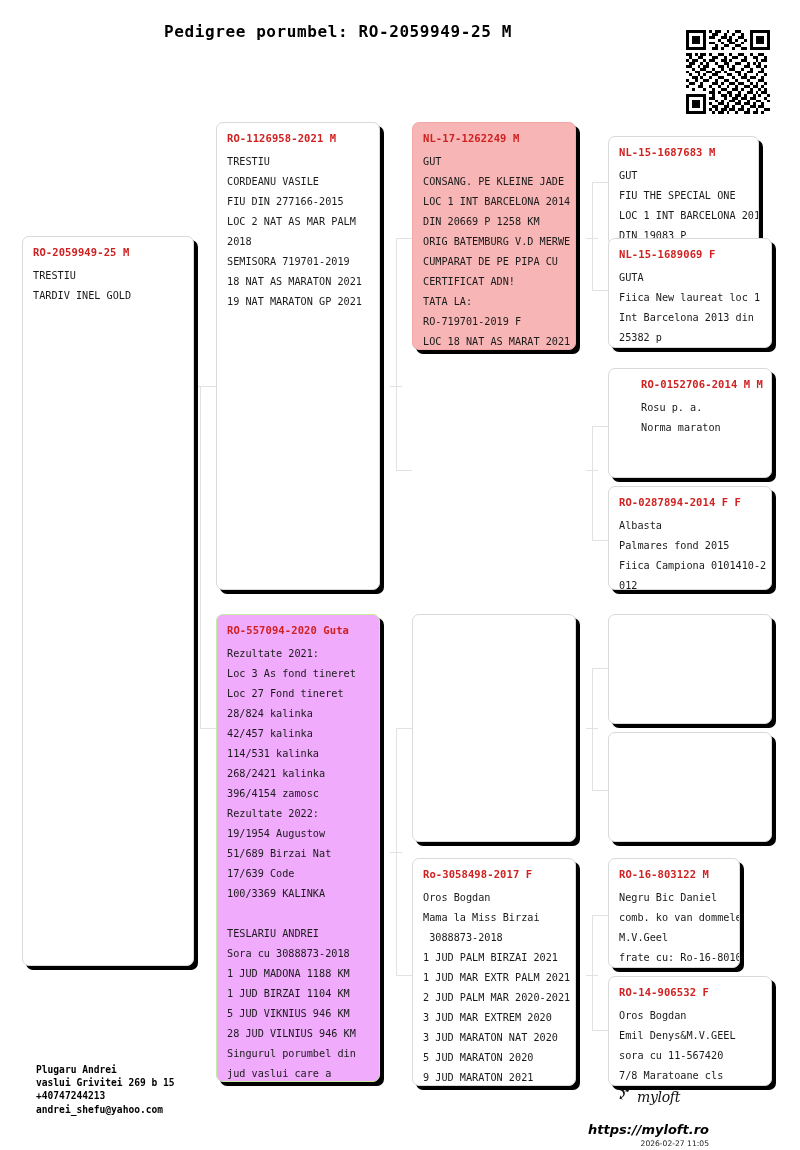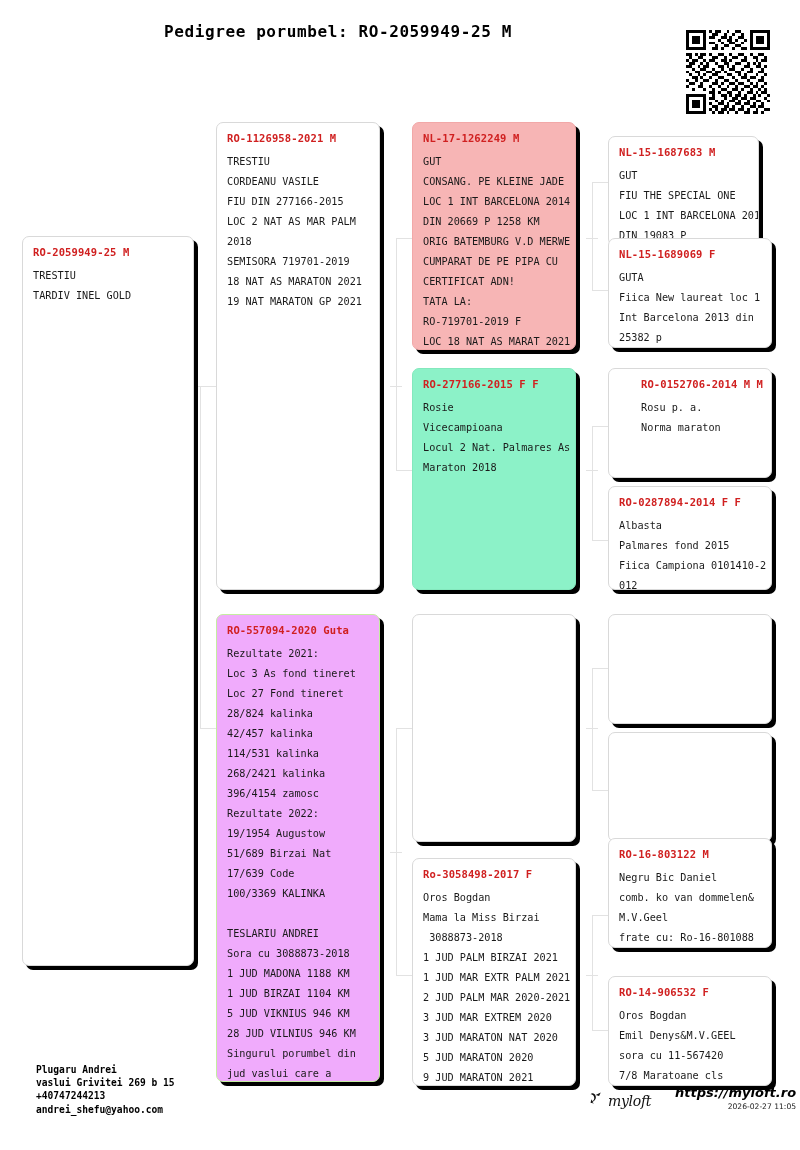--- a/index.html
+++ b/index.html
@@ -86,22 +86,23 @@
     line-height: 13.2px;
     color: #000;
     white-space: pre;
   }
 
   
   .brand {
     position: absolute;
     left: 588px; top: 1086px;
     display: flex;
-    align-items: flex-end;
-    gap: 24px;
+    align-items: center;
+    gap: 16px;
+    flex-direction: column;
   }
   .brand-mark {
     display: flex;
     align-items: center;
     gap: 3px;
   }
   .brand-word {
     font-family: "DejaVu Serif", "Liberation Serif", serif;
     font-style: italic;
     font-size: 14px;
@@ -437,27 +438,20 @@
 DIN 20669 P 1258 KM
 ORIG BATEMBURG V.D MERWE
 CUMPARAT DE PE PIPA CU
 CERTIFICAT ADN!
 TATA LA:
 RO-719701-2019 F
 LOC 18 NAT AS MARAT 2021
 CU 25.08 PUNCTE</div>
   </div>
 
-  <div class="node mint" style="left:412px; top:368px; width:164px; height:222px;">
-    <div class="nid">RO-277166-2015 F F</div>
-    <div class="ntext">Rosie
-Vicecampioana
-Locul 2 Nat. Palmares As
-Maraton 2018</div>
-  </div>
 
   <div class="node" style="left:412px; top:614px; width:164px; height:228px;">
     <div class="nid"></div>
     <div class="ntext"></div>
   </div>
 
   <div class="node" style="left:412px; top:858px; width:164px; height:228px;">
     <div class="nid">Ro-3058498-2017 F</div>
     <div class="ntext">Oros Bogdan
 Mama la Miss Birzai
@@ -508,21 +502,21 @@
   <div class="node" style="left:608px; top:614px; width:164px; height:110px;">
     <div class="nid"></div>
     <div class="ntext"></div>
   </div>
 
   <div class="node" style="left:608px; top:732px; width:164px; height:110px;">
     <div class="nid"></div>
     <div class="ntext"></div>
   </div>
 
-  <div class="node" style="left:608px; top:838px; width:164px; height:110px;">
+  <div class="node" style="left:608px; top:858px; width:132px; height:110px;">
     <div class="nid">RO-16-803122 M</div>
     <div class="ntext">Negru Bic Daniel
 comb. ko van dommelen&amp;
 M.V.Geel
 frate cu: Ro-16-801088
 Bic Daniel
 20 National</div>
   </div>
 
   <div class="node" style="left:608px; top:976px; width:164px; height:110px;">

